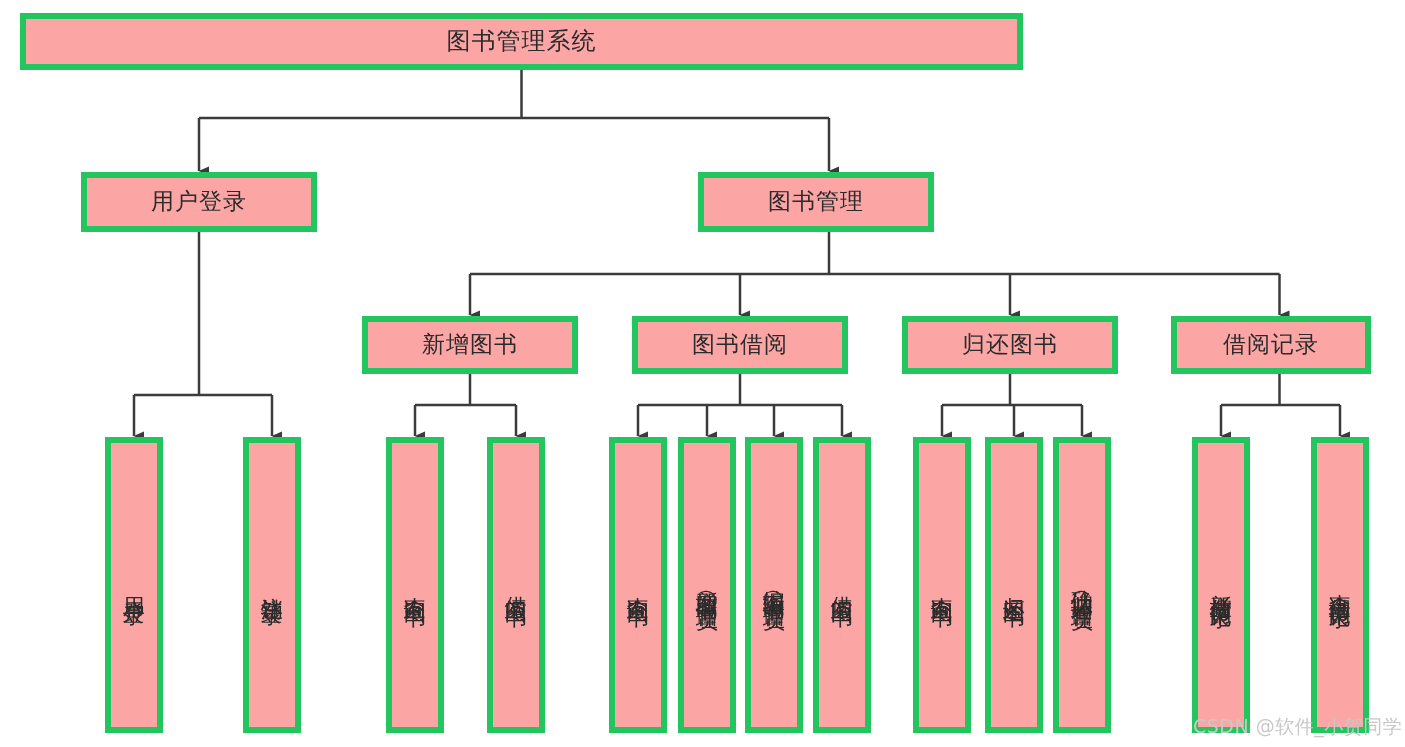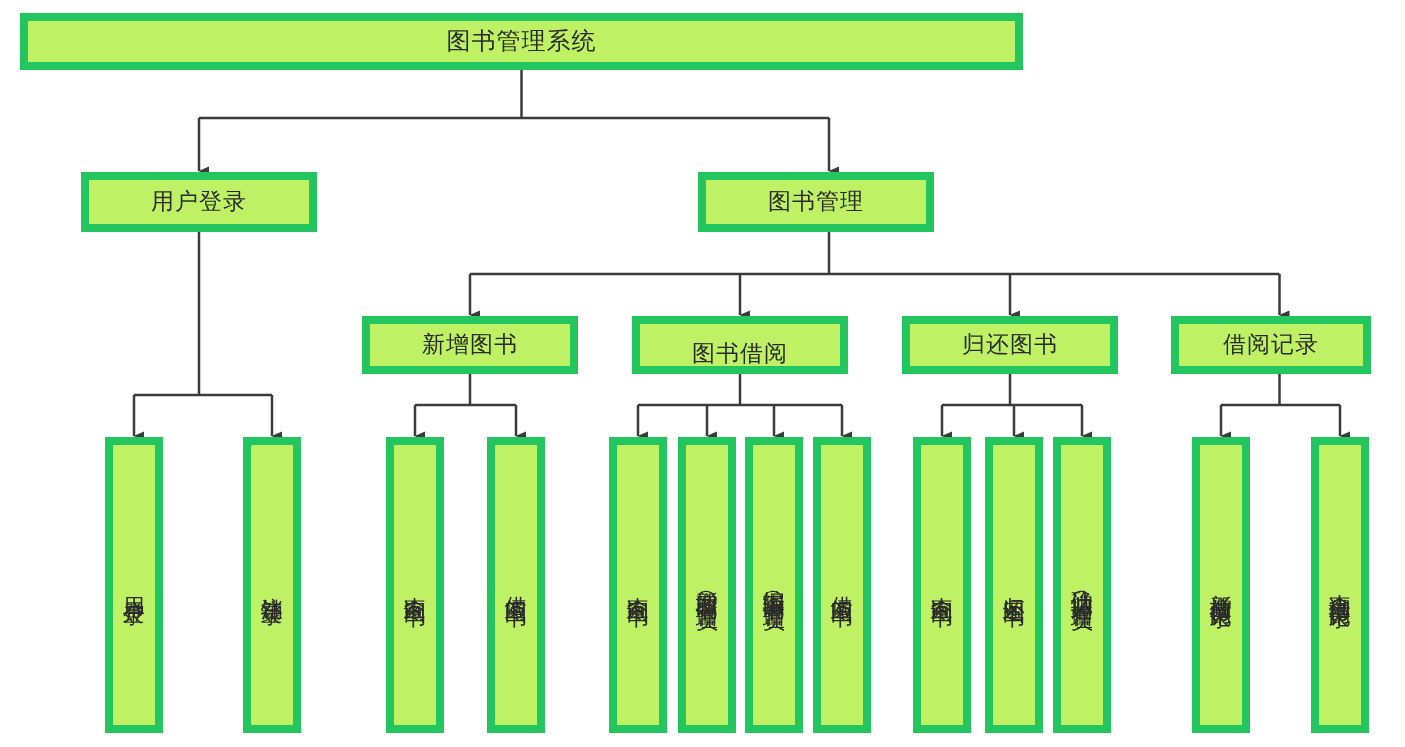--- a/index.html
+++ b/index.html
@@ -20,22 +20,22 @@
     position: absolute;
     left: 0;
     top: 0;
     width: 1405px;
     height: 747px;
     pointer-events: none;
   }
   .node {
     position: absolute;
     box-sizing: border-box;
-    background: #bef264;
-    border: 8px solid #22c55e;
+    background: #fca5a5;
+    border: 6px solid #22c55e;
     display: flex;
     align-items: center;
     justify-content: center;
     color: #2b2b2b;
     text-align: center;
     z-index: 2;
   }
   .node.horiz {
     font-size: 23px;
     line-height: 1.1;
@@ -118,21 +118,21 @@
       </div>
       <div class="node horiz" style="left: 81px; top: 172px; width: 236px; height: 60px;">
         <span>用户登录</span>
       </div>
       <div class="node horiz" style="left: 698px; top: 172px; width: 236px; height: 60px;">
         <span>图书管理</span>
       </div>
       <div class="node horiz" style="left: 362px; top: 316px; width: 216px; height: 58px;">
         <span>新增图书</span>
       </div>
-      <div class="node horiz" style="left: 632px; top: 316px; width: 216px; height: 58px; align-items: flex-end;">
+      <div class="node horiz" style="left: 632px; top: 316px; width: 216px; height: 58px;">
         <span>图书借阅</span>
       </div>
       <div class="node horiz" style="left: 902px; top: 316px; width: 216px; height: 58px;">
         <span>归还图书</span>
       </div>
       <div class="node horiz" style="left: 1171px; top: 316px; width: 200px; height: 58px;">
         <span>借阅记录</span>
       </div>
       <div class="node vert" style="left: 105px; top: 437px; width: 58px; height: 296px;">
         <span>用户登录</span>
@@ -168,14 +168,15 @@
         <span>确认归还（管理员）</span>
       </div>
       <div class="node vert" style="left: 1192px; top: 437px; width: 58px; height: 296px;">
         <span>新增借阅记录</span>
       </div>
       <div class="node vert" style="left: 1311px; top: 437px; width: 58px; height: 296px;">
         <span>查询借阅记录</span>
       </div>
     </div>
 
+  <div class="watermark" style="left:1193px; top:714px;">CSDN @软件_小贺同学</div>
 
 </div>
 
 </body></html>

